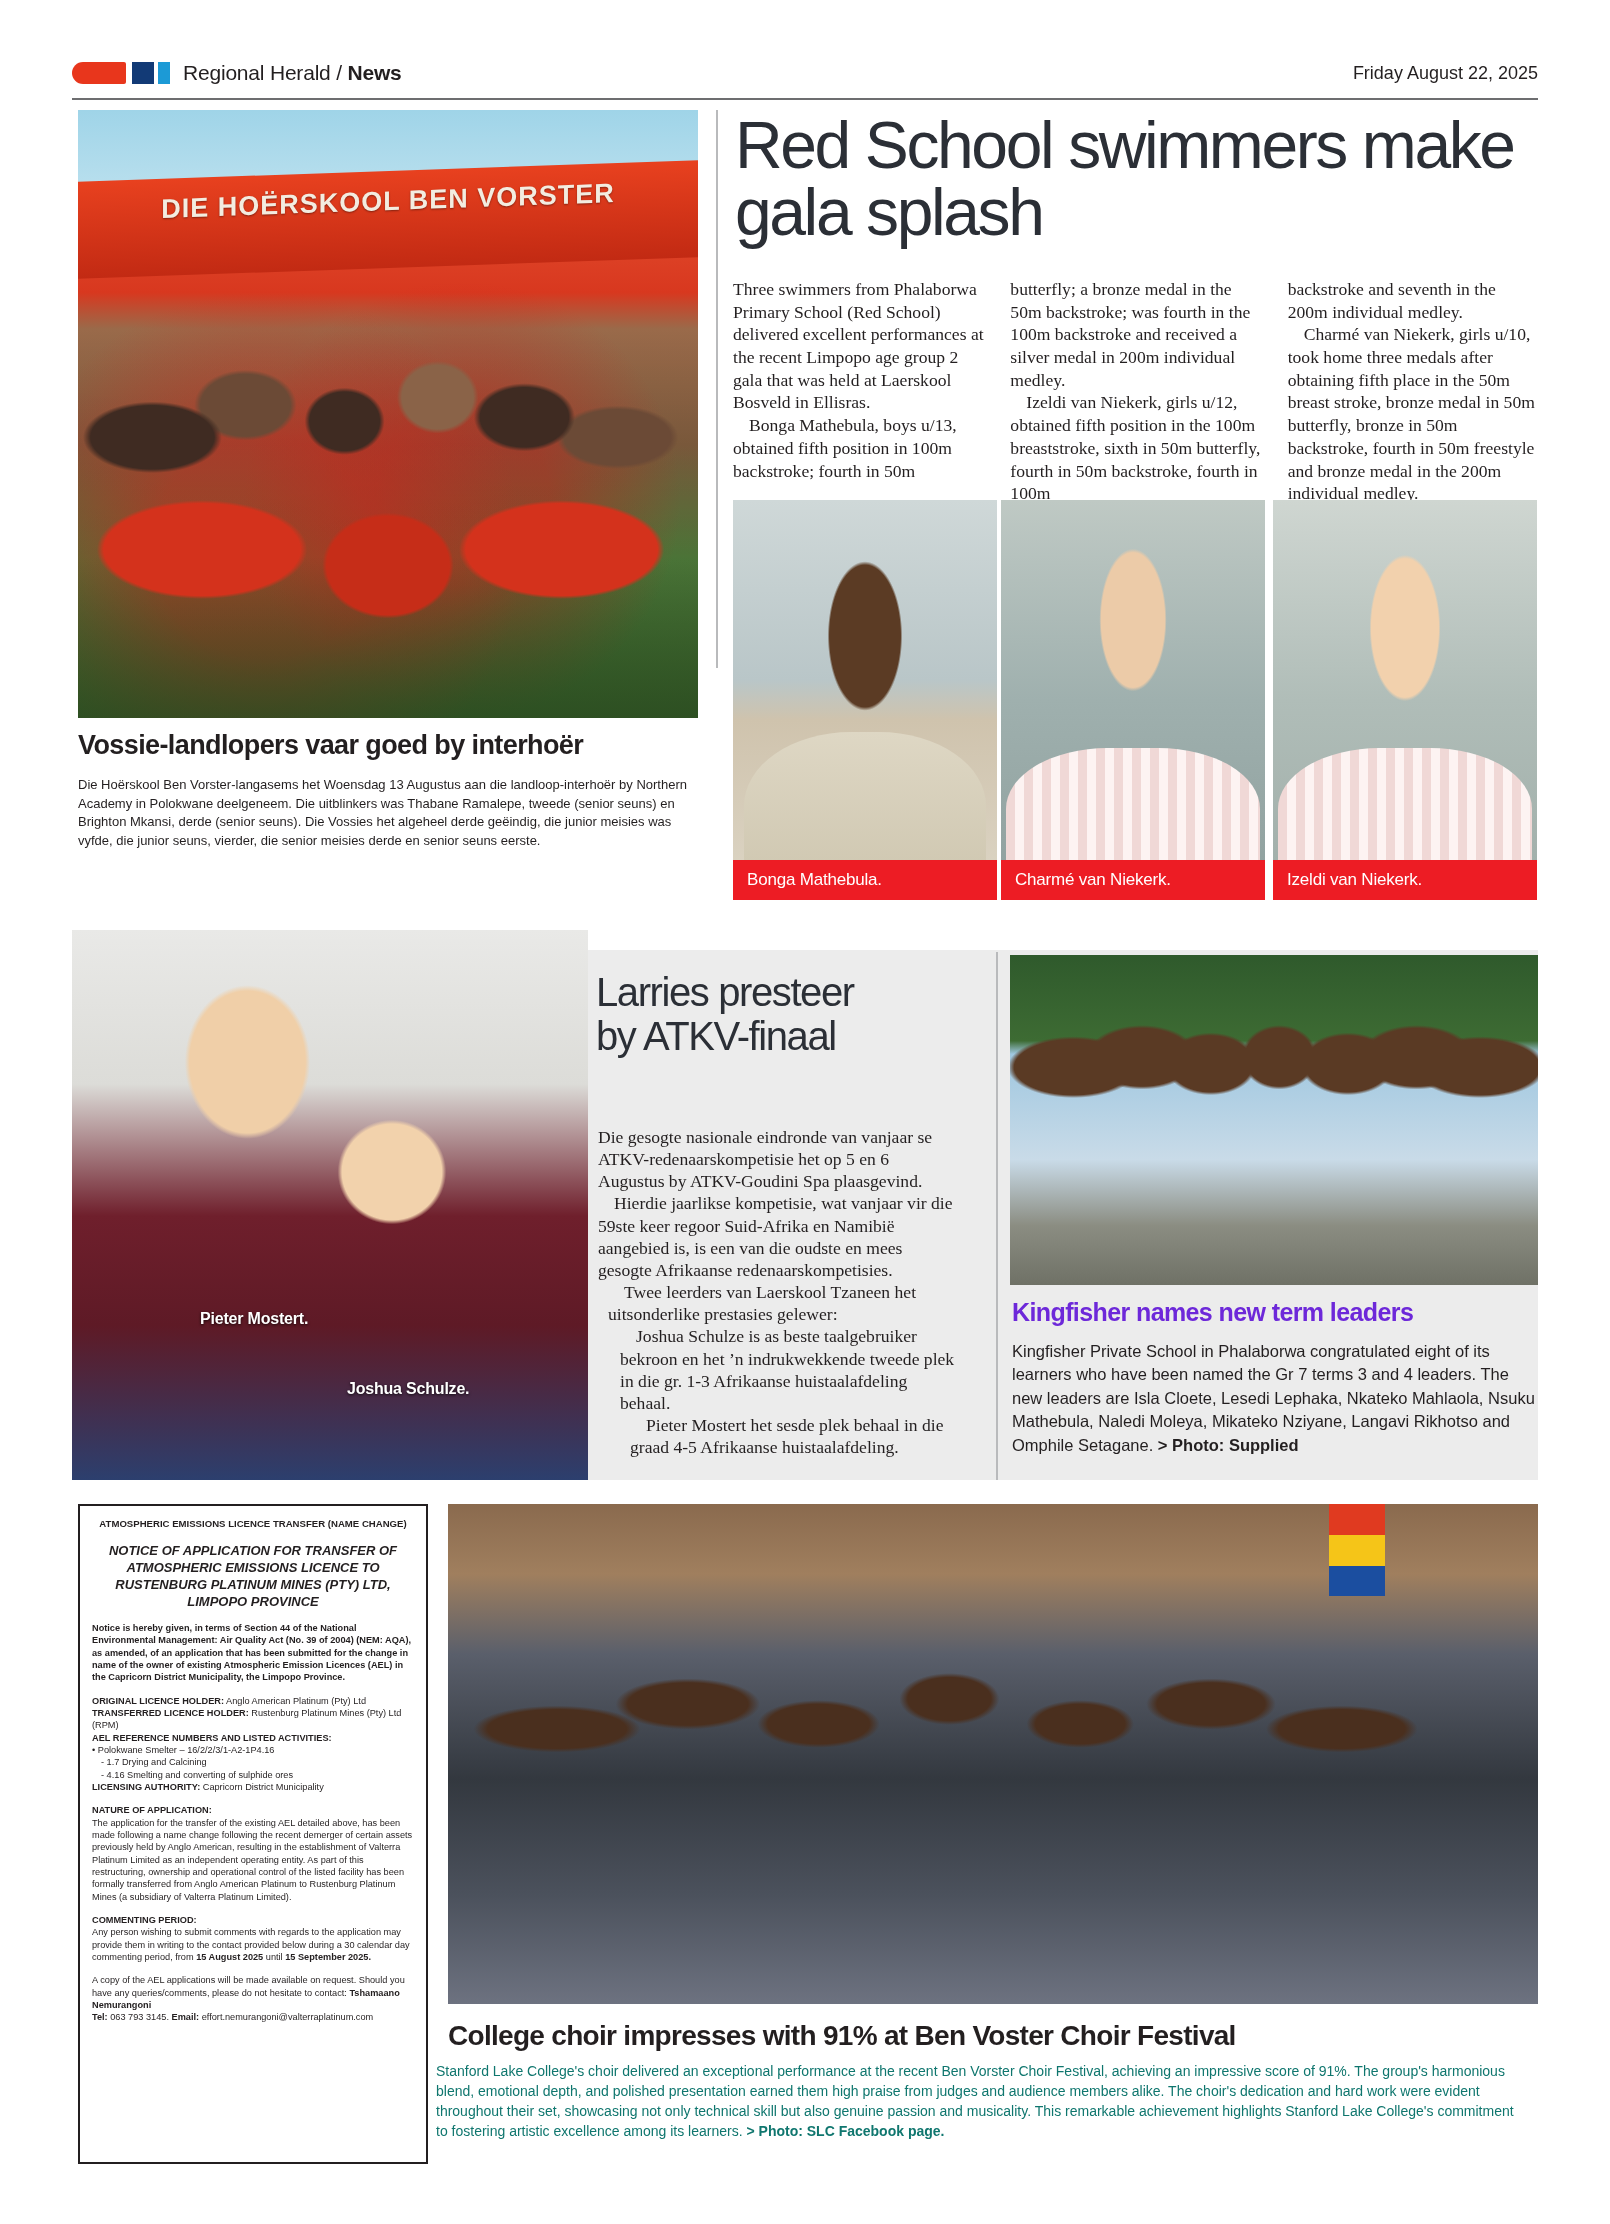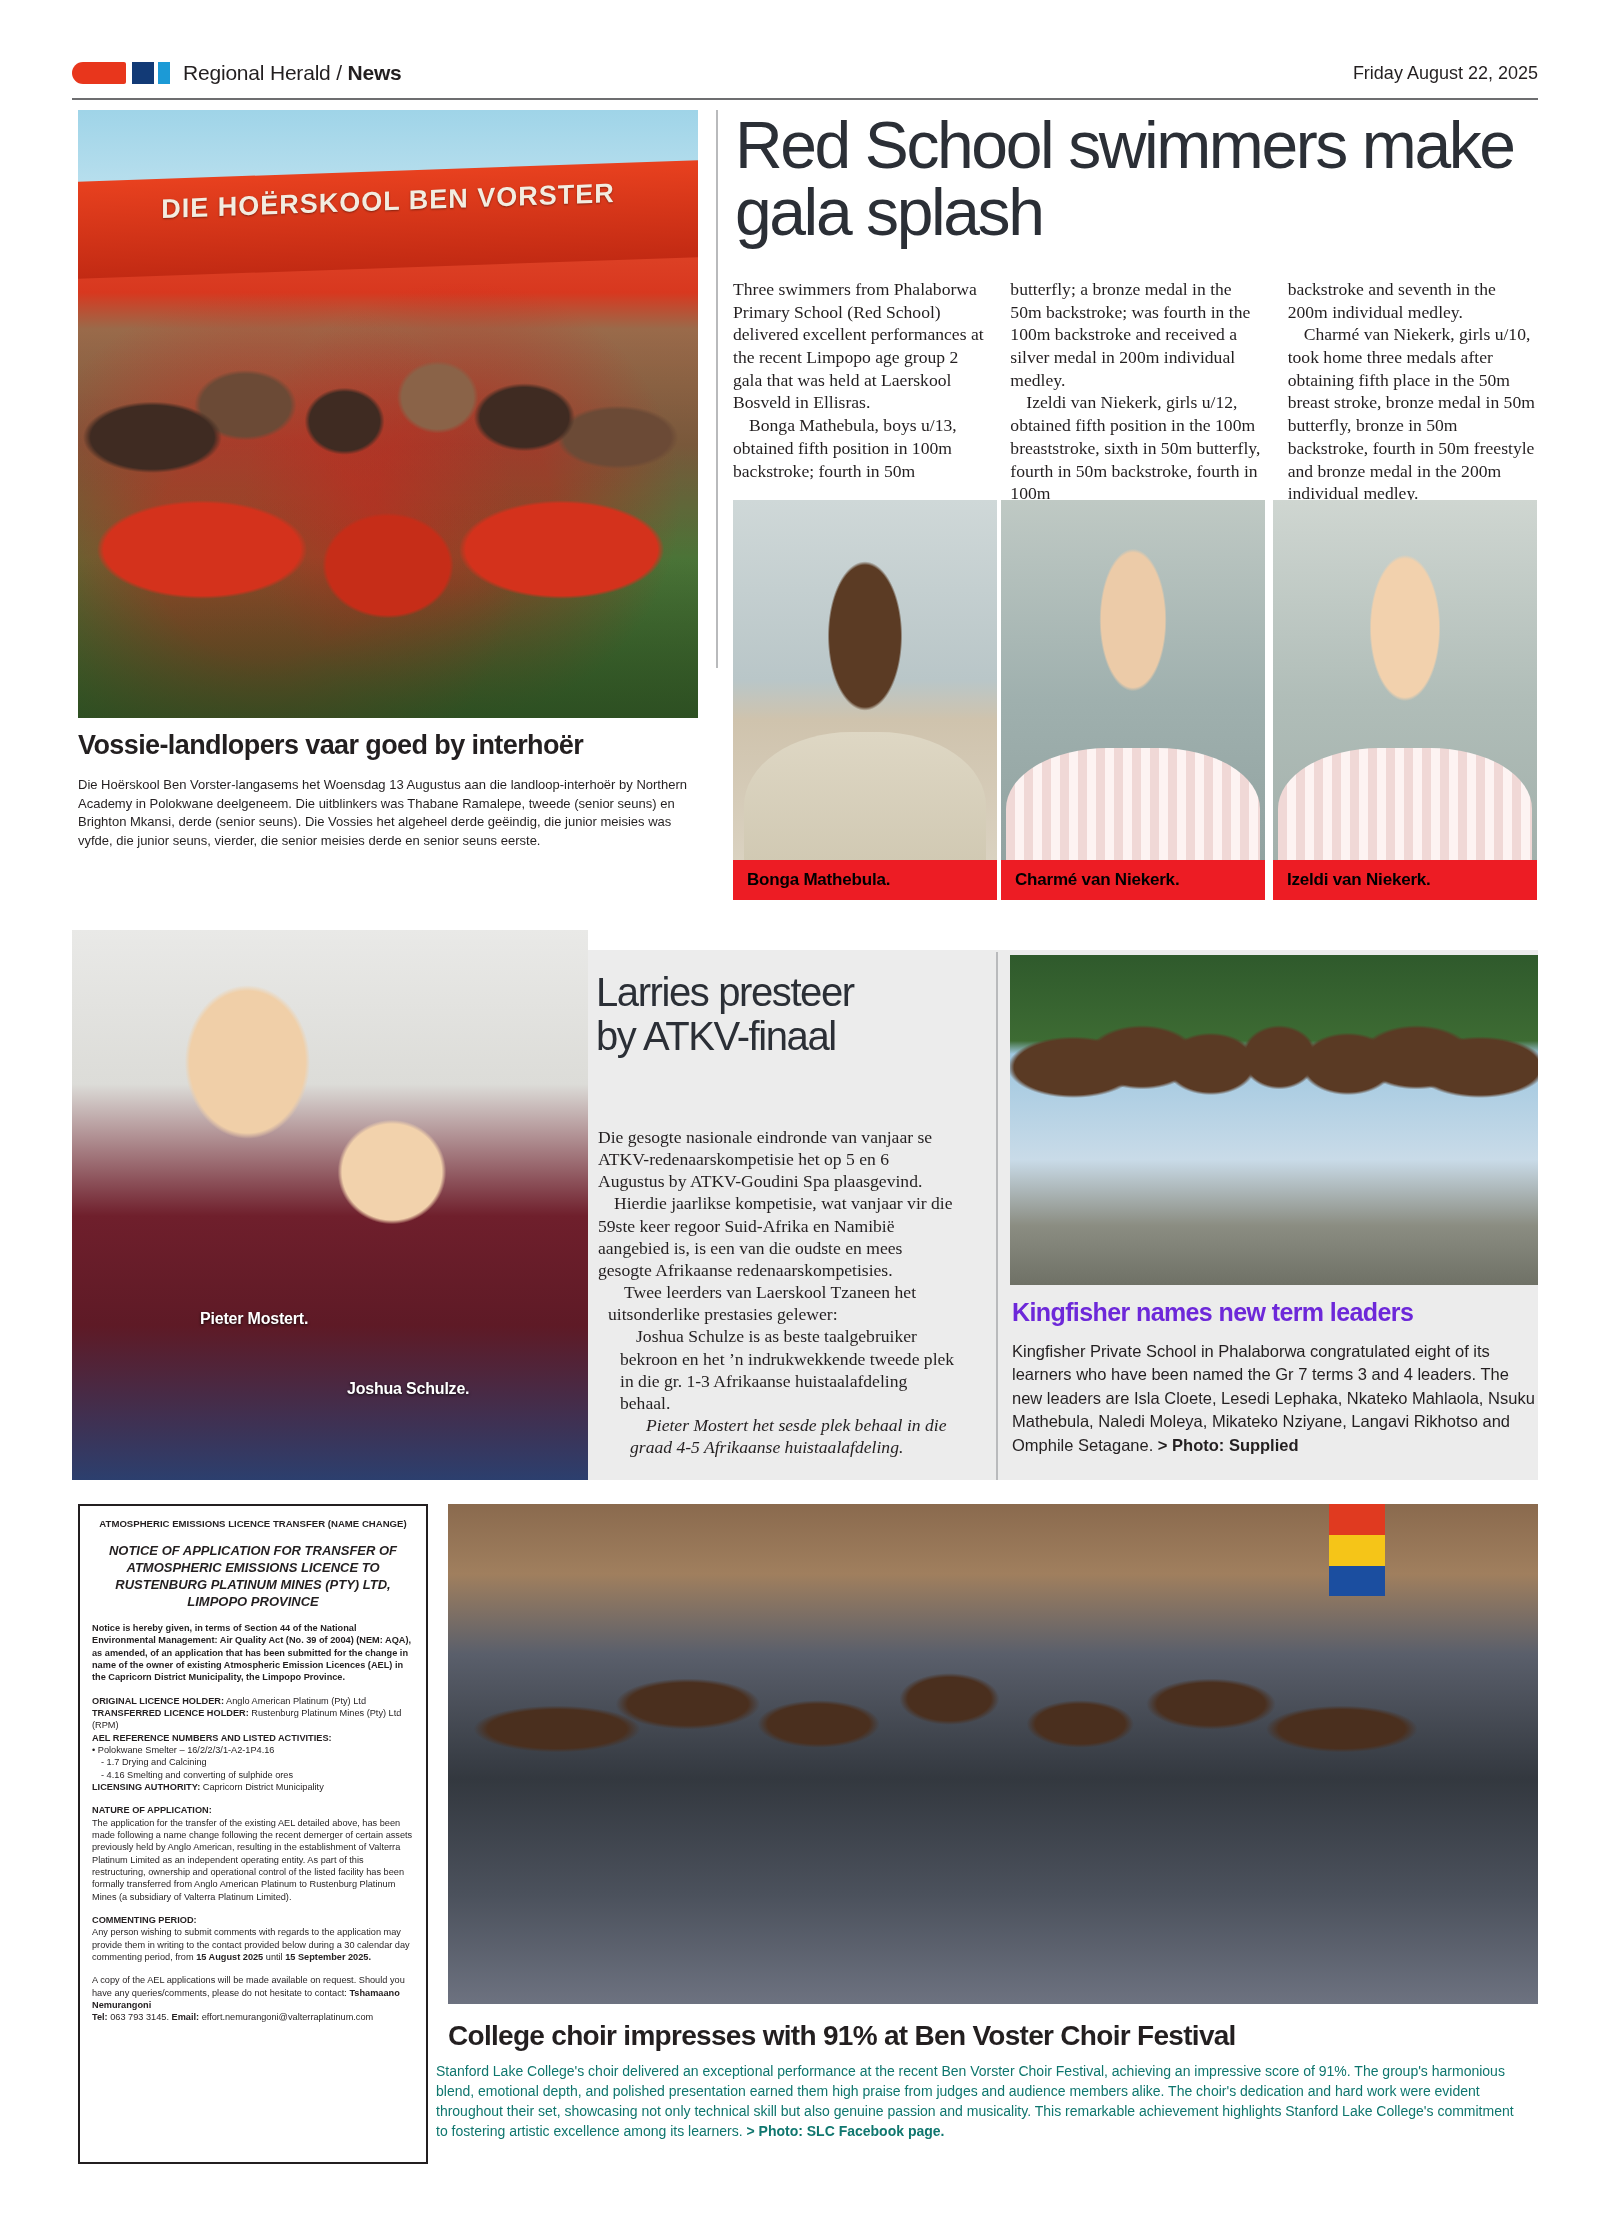--- a/index.html
+++ b/index.html
@@ -100,21 +100,21 @@
   .cols3 .col p { margin:0; }
   .cols3 .col p.ind { text-indent:16px; }
 
   
   .portrait-wrap { position:absolute; top:500px; width:264px; height:400px; }
   .portrait {
     width:100%; height:100%; position:relative; overflow:hidden;
   }
   .portrait .cap {
     position:absolute; left:0; bottom:0; width:100%; height:40px;
-    background:#ed1c24; color:#000000; font-weight:bold; font-size:17px;
+    background:#ed1c24; color:#ffffff; font-weight:normal; font-size:17px;
     display:flex; align-items:center; padding-left:14px; letter-spacing:-0.2px;
   }
   #portrait-1 { left:733px; }
   #portrait-2 { left:1001px; }
   #portrait-3 { left:1273px; }
   #portrait-1 .bg {
     position:absolute; inset:0;
     background:
       radial-gradient(ellipse at 50% 34%, #5b3b24 0 19%, transparent 20%),
       linear-gradient(180deg,#cfd8d8 0%, #b9c6c8 45%, #cfc3ad 55%, #ddd6c6 100%);
@@ -175,21 +175,21 @@
     font-family:"Liberation Sans", sans-serif; font-weight:normal;
   }
   #body-larries {
     position:absolute; left:598px; top:1126px; width:360px;
     font-family:"Liberation Serif", serif; font-size:17.6px; line-height:1.26;
   }
   #body-larries p { margin:0; }
   #body-larries p.ind { text-indent:16px; }
   #body-larries p.c1 { padding-left:10px; }
   #body-larries p.c2 { padding-left:22px; }
-  #body-larries p.c3 { padding-left:32px;font-style:italic; }
+  #body-larries p.c3 { padding-left:32px; }
 
   #photo-kingfisher {
     position:absolute; left:1010px; top:955px; width:528px; height:330px;
     background:
       radial-gradient(ellipse at 12% 34%, #5a3a24 0 9%, transparent 10%),
       radial-gradient(ellipse at 25% 31%, #5a3a24 0 9%, transparent 10%),
       radial-gradient(ellipse at 38% 33%, #5a3a24 0 9%, transparent 10%),
       radial-gradient(ellipse at 51% 31%, #5a3a24 0 9%, transparent 10%),
       radial-gradient(ellipse at 64% 33%, #5a3a24 0 9%, transparent 10%),
       radial-gradient(ellipse at 77% 31%, #5a3a24 0 9%, transparent 10%),

